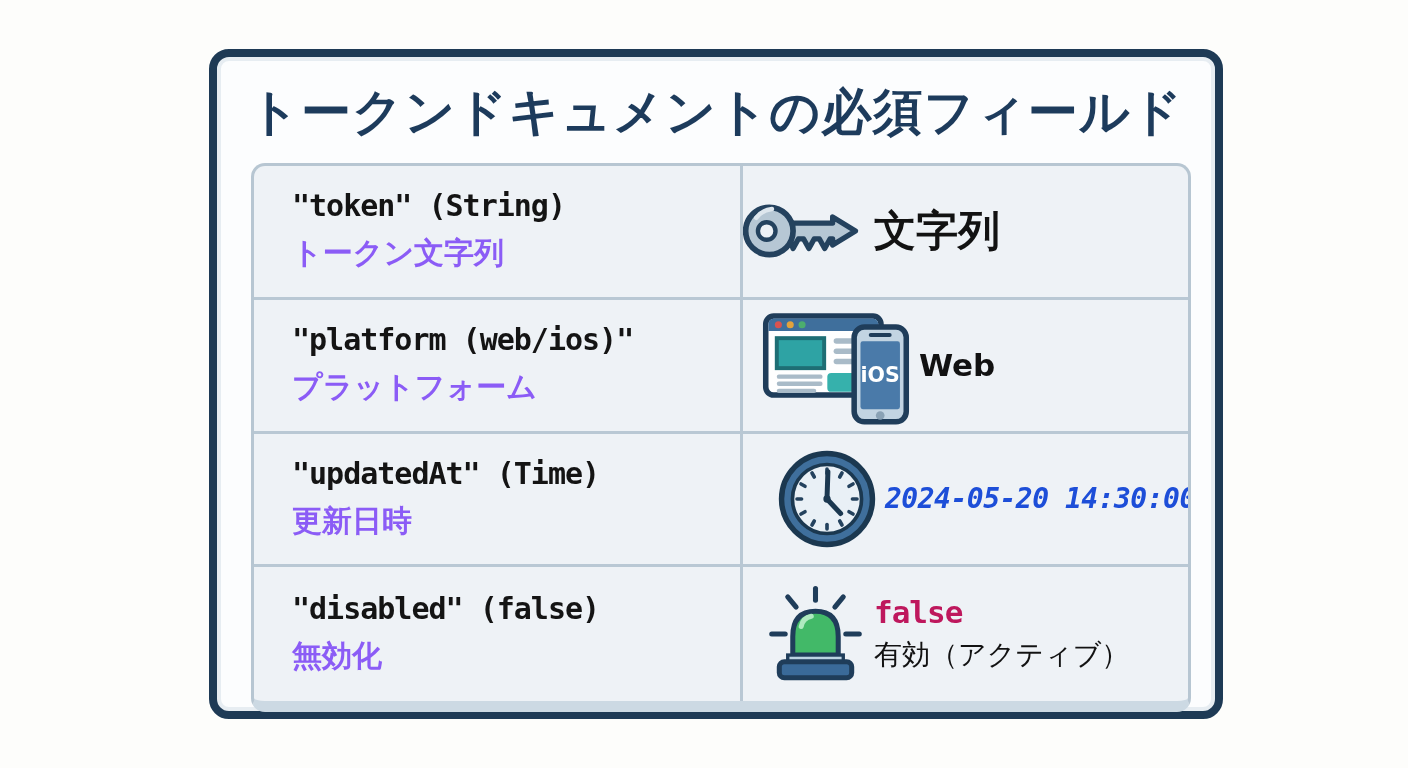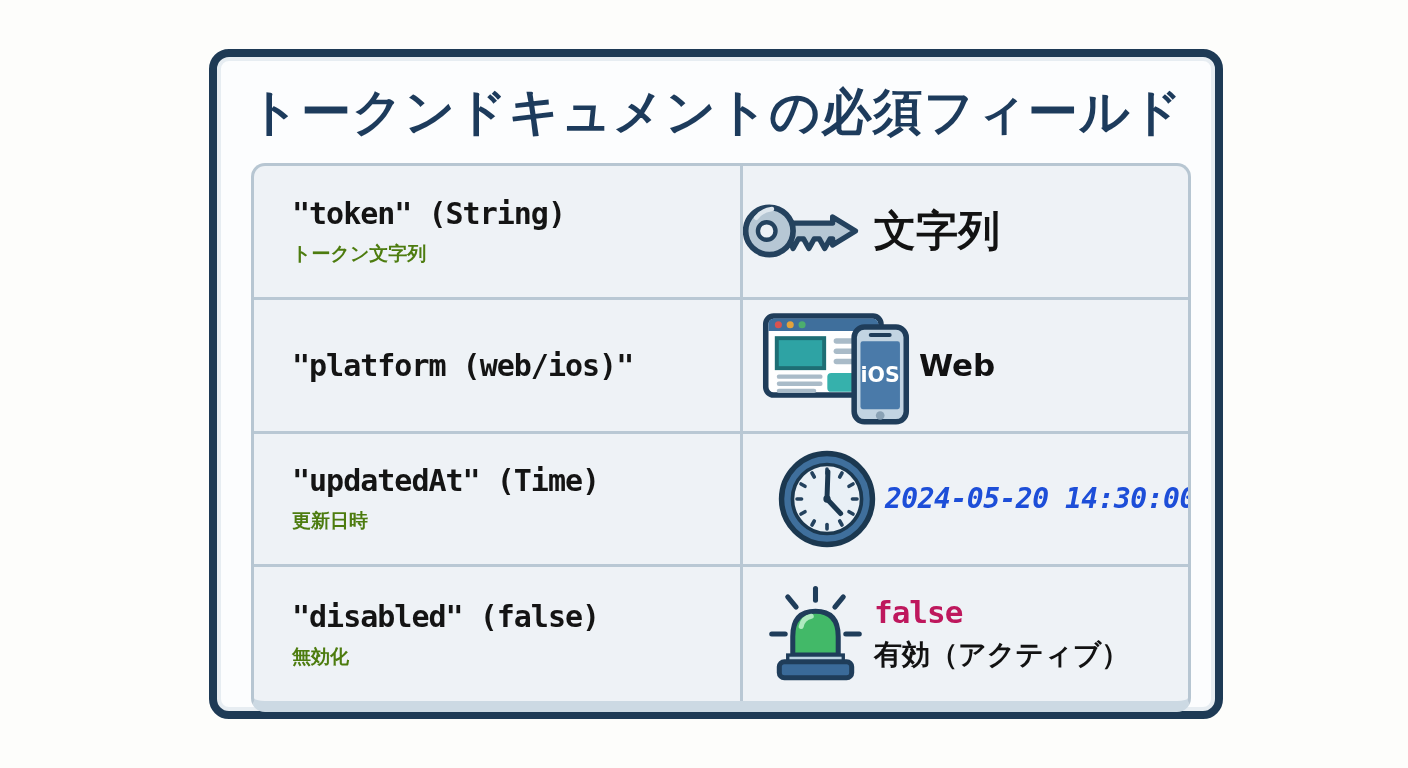--- a/index.html
+++ b/index.html
@@ -39,37 +39,37 @@
     flex-direction:column; justify-content:center;
     padding-left:38px; gap:10px;
     border-right:3px solid #b9c8d4;
   }
   .cell.hline { border-bottom:3px solid #b9c8d4; }
   .field-en {
     font-family:"DejaVu Sans Mono","Liberation Mono",monospace;
     font-weight:bold; font-size:30px; color:#141414; letter-spacing:-1px;
     white-space:nowrap;
   }
-  .field-ja { font-weight:bold; font-size:19px; color:#4d7c0f; }
+  .field-ja { font-weight:bold; font-size:30px; color:#8b5cf6; }
   .cell.right { flex-direction:row; align-items:center; gap:8px; }
   .value { font-weight:bold; color:#121212; }
   .value-xl { font-size:42px; }
   .value-lg { font-size:31px; }
   .value-mono {
     font-family:"DejaVu Sans Mono","Liberation Mono",monospace;
     font-size:28px; font-weight:bold; color:#1d4ed8; letter-spacing:-0.5px;
     white-space:nowrap;
     font-style:italic;
   }
   .value-mono-lg {
     font-family:"DejaVu Sans Mono","Liberation Mono",monospace;
     font-size:31px; font-weight:bold; color:#be185d; letter-spacing:-1px;
   }
   .value-stack { display:flex; flex-direction:column; gap:6px; }
-  .value-sub { font-size:28px; font-weight:bold; color:#121212; }
+  .value-sub { font-size:28px; font-weight:normal; color:#121212; }
   .icon { flex:0 0 auto; }
   .m18 { margin-left:18px; }
   .m34 { margin-left:34px; }
   .m22 { margin-left:22px; }
 </style>
 </head>
 <body>
 
 <div class="card">
   <div class="title">トークンドキュメントの必須フィールド</div>
@@ -85,20 +85,21 @@
         <path d="M55 41 H102 V34 L128 50 L102 66 V59 H99 L93 70 L87 59 L81 59 L75 70 L69 59 L63 59 L57 70 L53 59 Z" fill="#b6c7d4" stroke="#24425e" stroke-width="6" stroke-linejoin="round"></path>
         <circle cx="30" cy="50" r="27" fill="#b6c7d4" stroke="#24425e" stroke-width="6.5"></circle>
         <path d="M15 35 Q22 26 33 25" stroke="#dde6ed" stroke-width="5" fill="none" stroke-linecap="round"></path>
         <circle cx="27" cy="50" r="10" fill="#edf1f5" stroke="#24425e" stroke-width="5"></circle>
       </svg>
       <div class="value value-xl">文字列</div>
     </div>
 
     <div class="cell left hline">
       <div class="field-en">"platform (web/ios)"</div>
+      <div class="field-ja">プラットフォーム</div>
     </div>
     <div class="cell right hline">
       <svg class="icon m18" viewBox="0 0 190 152" width="150" height="120">
         <rect x="6" y="14" width="146" height="100" rx="10" fill="#ffffff" stroke="#1f3d5a" stroke-width="7"></rect>
         <path d="M9.5 33 V24 a7 7 0 0 1 7 -7 h125 a7 7 0 0 1 7 7 v9 Z" fill="#3f6f9c"></path>
         <circle cx="22" cy="25" r="4.5" fill="#d9534f"></circle>
         <circle cx="37" cy="25" r="4.5" fill="#e3a23c"></circle>
         <circle cx="52" cy="25" r="4.5" fill="#4cae6e"></circle>
         <rect x="20" y="42" width="60" height="38" fill="#2ea3a4" stroke="#1e6e74" stroke-width="5"></rect>
         <rect x="92" y="42" width="48" height="7" rx="3.5" fill="#a9bbc8"></rect>

